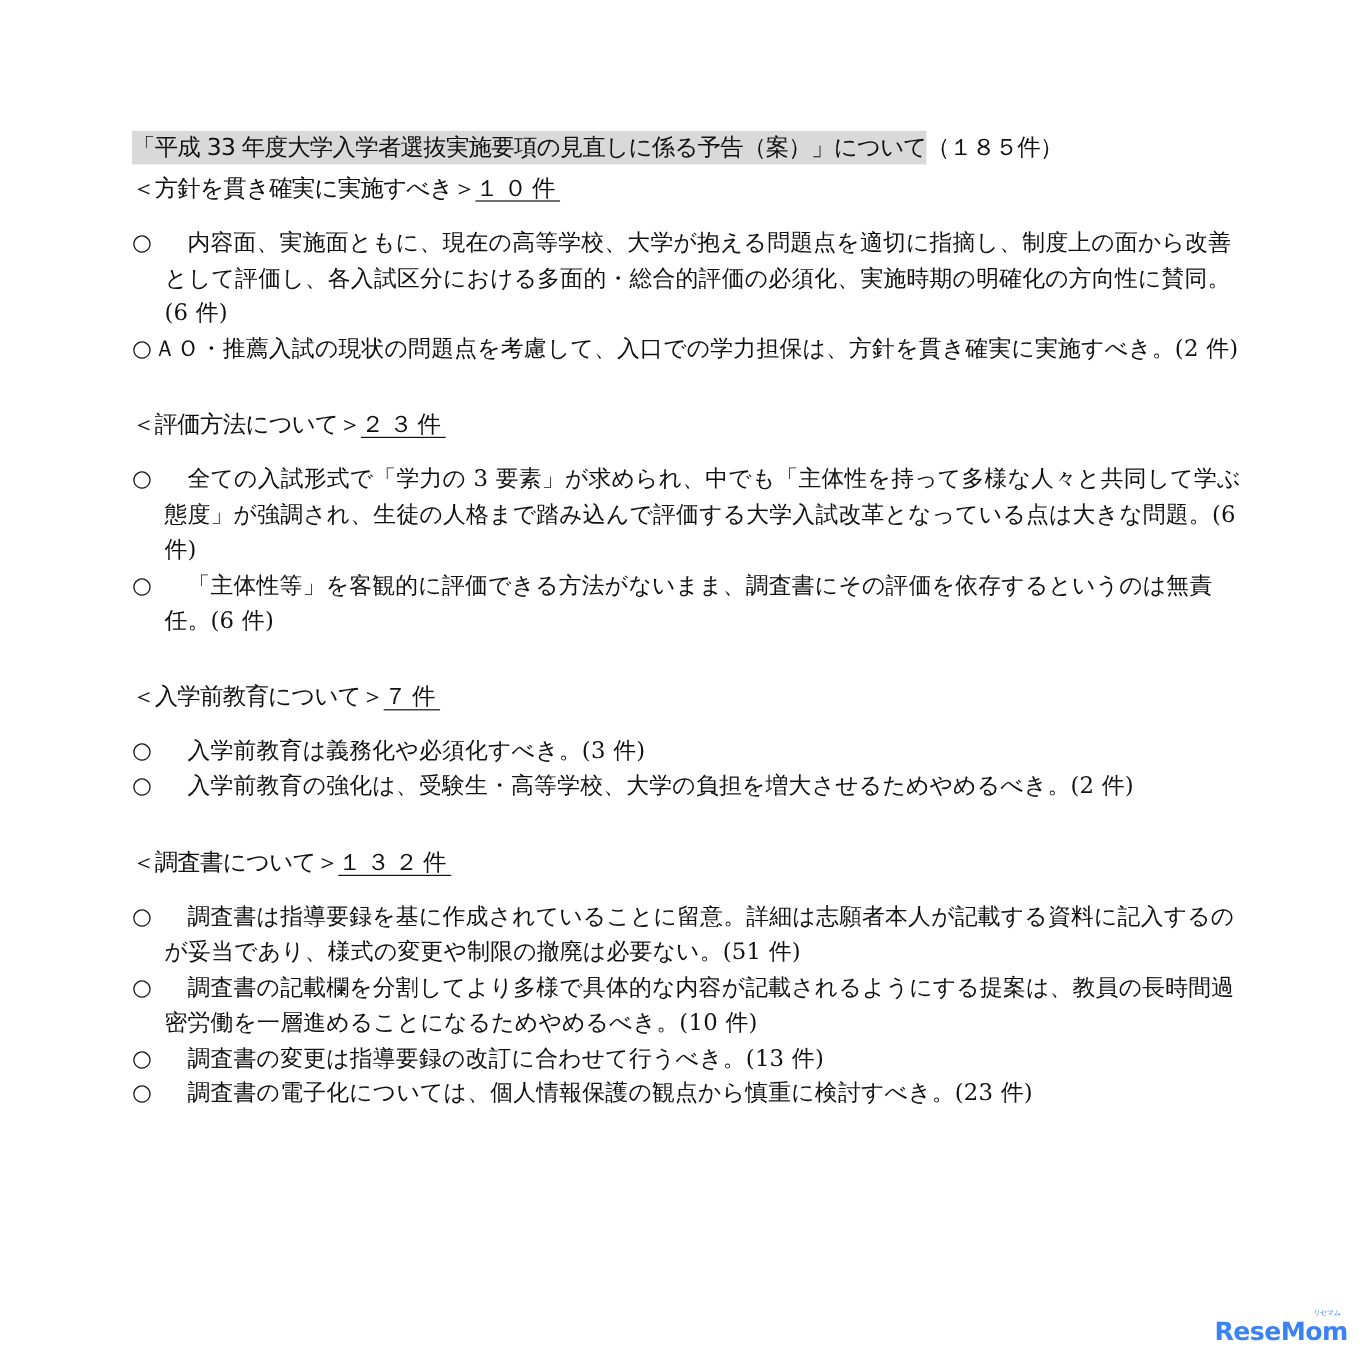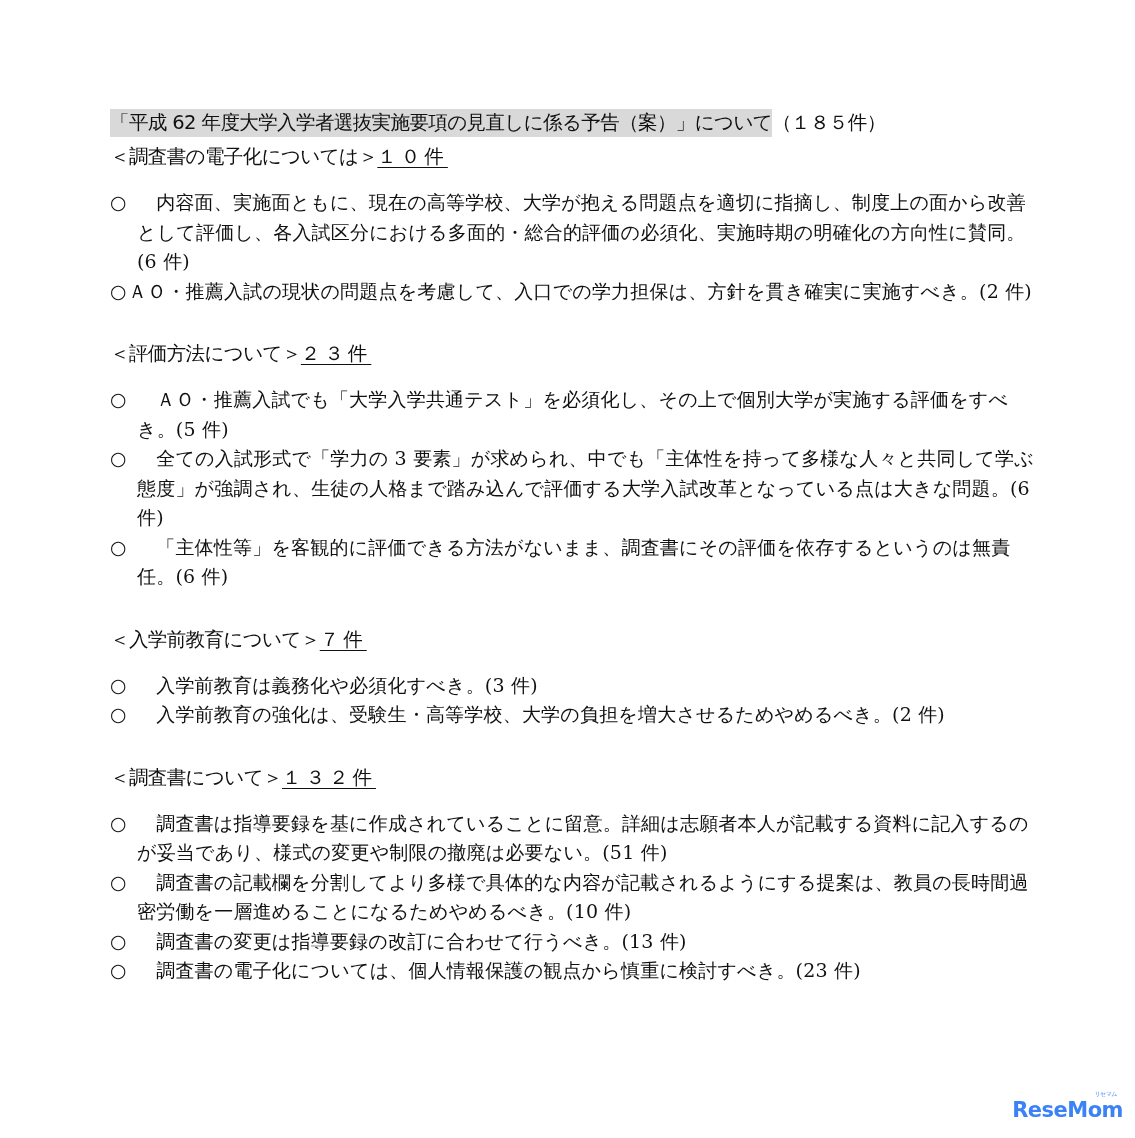--- a/index.html
+++ b/index.html
@@ -16,39 +16,38 @@
   .gap-s { height: 16px; }
   .gap-l { height: 33px; }
   .logo { position: absolute; right: 12px; bottom: 16px; font-family: "DejaVu Sans", "Liberation Sans", sans-serif; font-weight: bold; font-size: 21px; color: #3b82f6; letter-spacing: -0.5px; }
   .logo small { position: absolute; top: -8px; right: 6px; font-size: 6px; font-weight: normal; }
 </style>
 </head>
 <body>
 
 <div class="doc">
   <div class="title-row">
-    <span class="title-hl">「平成 62 年度大学入学者選抜実施要項の見直しに係る予告（案）」について</span><span>（１８５件）</span>
+    <span class="title-hl">「平成 33 年度大学入学者選抜実施要項の見直しに係る予告（案）」について</span><span>（１８５件）</span>
   </div>
 
   <div class="section-head" style="margin-top:2px;">
-    <span>＜調査書の電子化については＞</span><span class="count-u">１０件</span>
+    <span>＜方針を貫き確実に実施すべき＞</span><span class="count-u">１０件</span>
   </div>
   <div class="gap-s"></div>
   <ul class="items">
     <li class="item"><span class="bullet">○</span><span>　内容面、実施面ともに、現在の高等学校、大学が抱える問題点を適切に指摘し、制度上の面から改善として評価し、各入試区分における多面的・総合的評価の必須化、実施時期の明確化の方向性に賛同。(6 件)</span></li>
     <li class="item"><span class="bullet" style="width:18px">○</span><span>ＡＯ・推薦入試の現状の問題点を考慮して、入口での学力担保は、方針を貫き確実に実施すべき。(2 件)</span></li>
   </ul>
   <div class="gap-l"></div>
 
   <div class="section-head">
     <span>＜評価方法について＞</span><span class="count-u">２３件</span>
   </div>
   <div class="gap-s"></div>
   <ul class="items">
-    <li class="item"><span class="bullet">○</span><span>　ＡＯ・推薦入試でも「大学入学共通テスト」を必須化し、その上で個別大学が実施する評価をすべき。(5 件)</span></li>
     <li class="item"><span class="bullet">○</span><span>　全ての入試形式で「学力の 3 要素」が求められ、中でも「主体性を持って多様な人々と共同して学ぶ態度」が強調され、生徒の人格まで踏み込んで評価する大学入試改革となっている点は大きな問題。(6 件)</span></li>
     <li class="item"><span class="bullet">○</span><span>　「主体性等」を客観的に評価できる方法がないまま、調査書にその評価を依存するというのは無責任。(6 件)</span></li>
   </ul>
   <div class="gap-l"></div>
 
   <div class="section-head">
     <span>＜入学前教育について＞</span><span class="count-u">７件</span>
   </div>
   <div class="gap-s"></div>
   <ul class="items">

